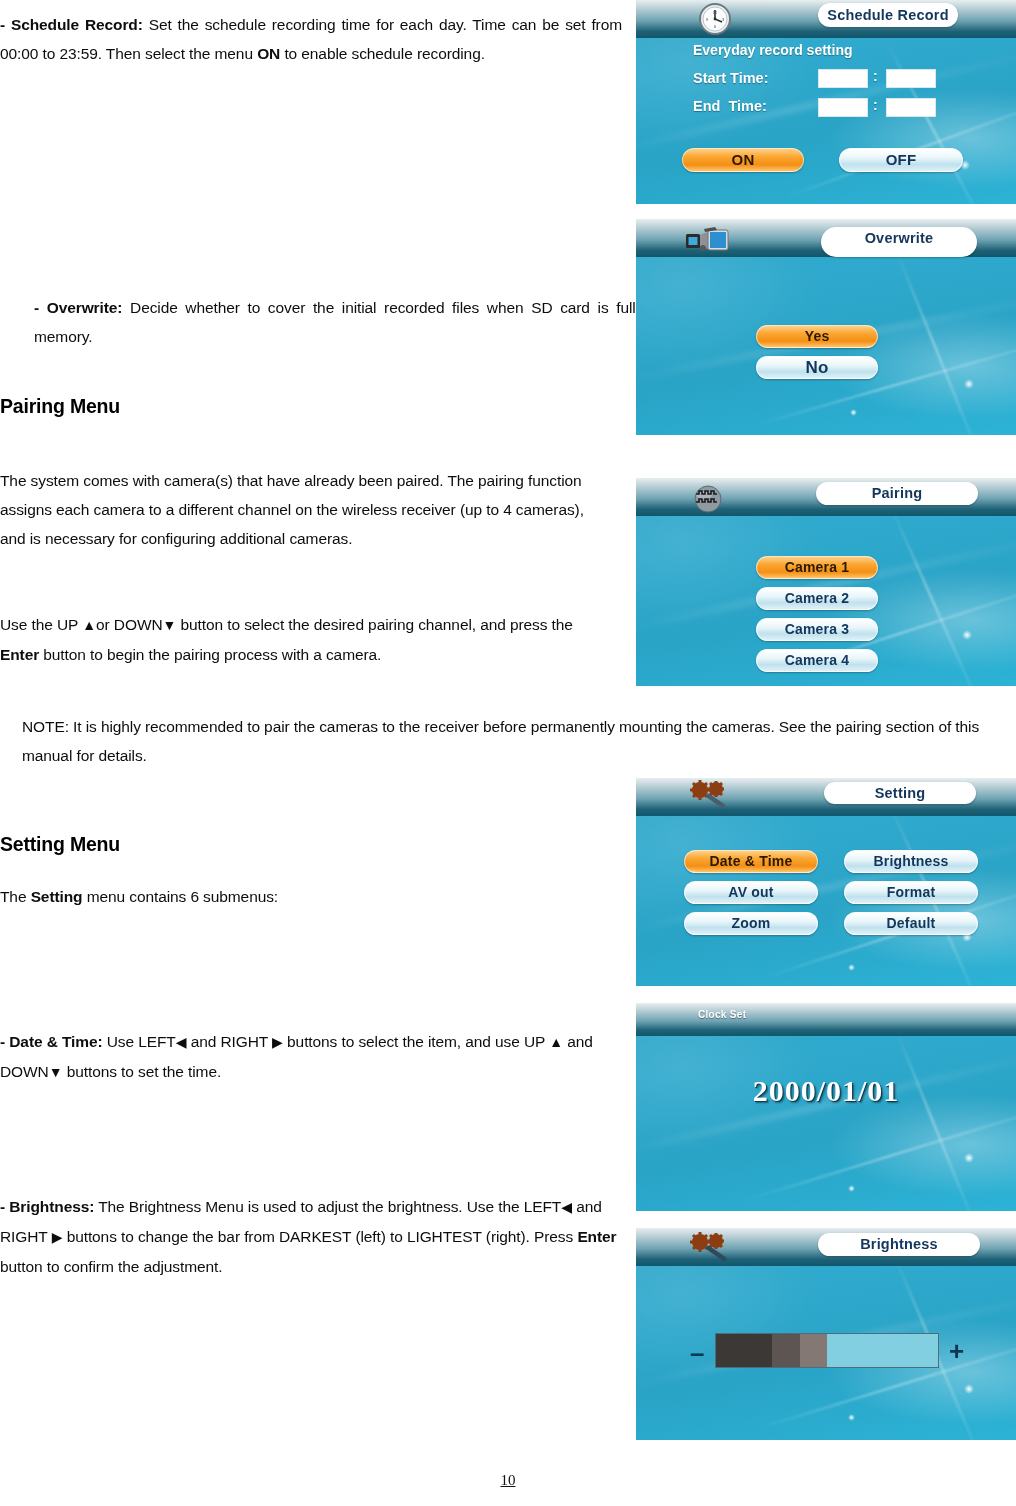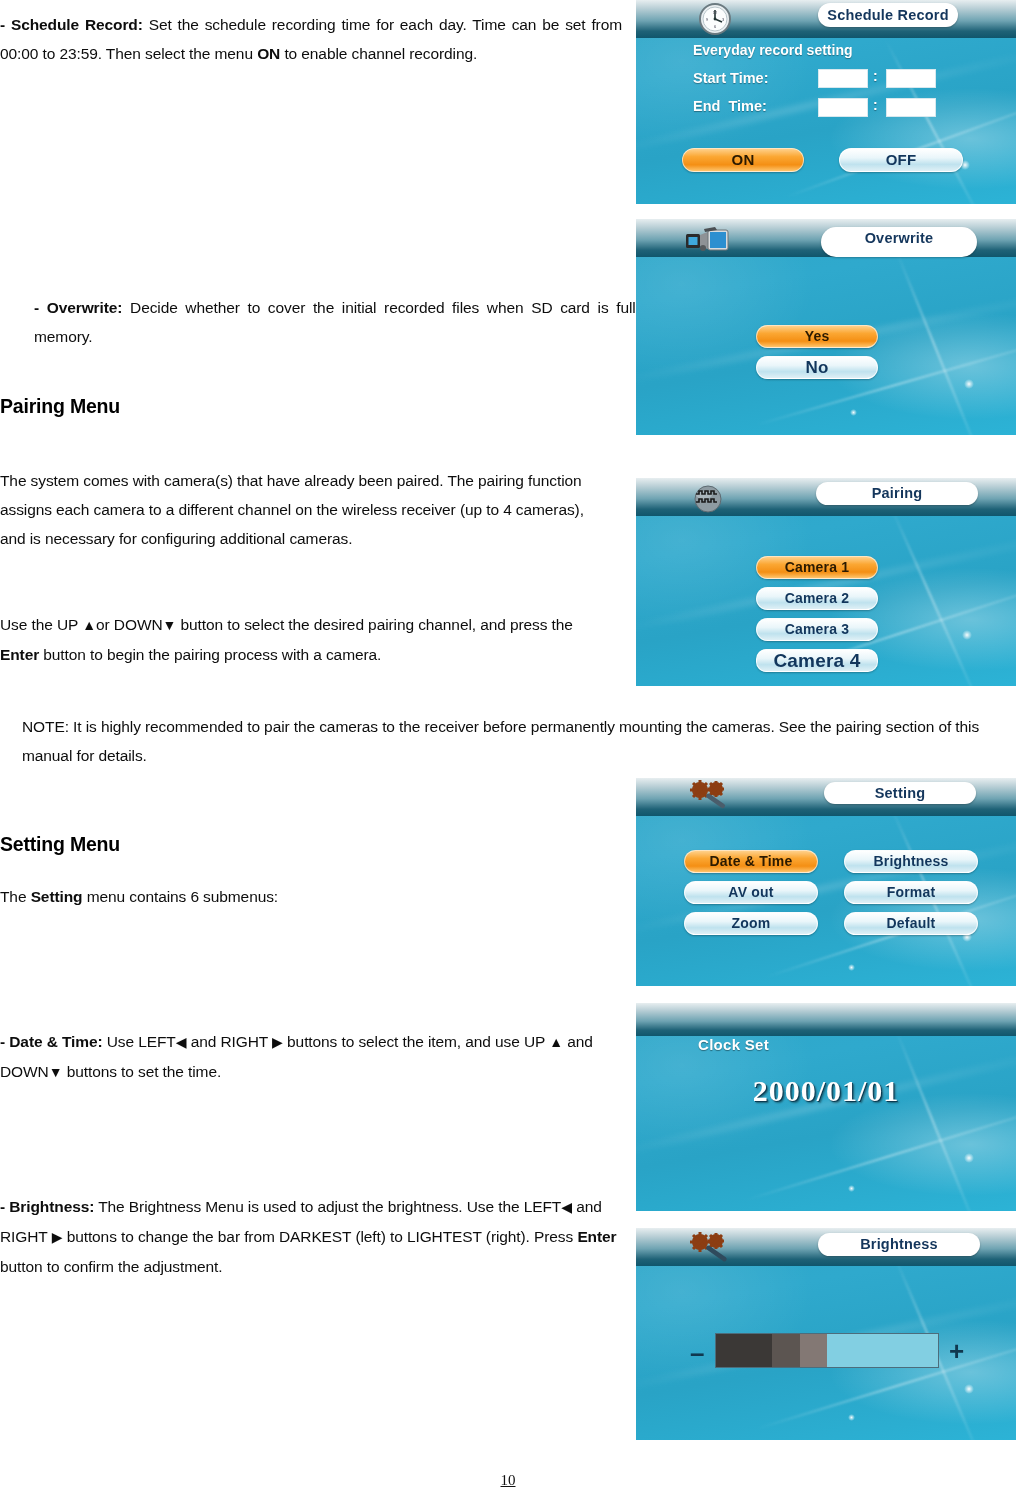--- a/index.html
+++ b/index.html
@@ -174,21 +174,21 @@
   
   .icon-wrap { position: absolute; }
   svg { display: block; }
 </style>
 </head>
 <body>
 
 <div class="doc">
 
   <div class="para justify" style="left:0px; top:10px; width:622px;">
-    <b>- Schedule Record:</b><span> Set the schedule recording time for each day. Time can be set from 00:00 to 23:59. Then select the menu </span><b>ON</b><span> to enable channel recording.</span>
+    <b>- Schedule Record:</b><span> Set the schedule recording time for each day. Time can be set from 00:00 to 23:59. Then select the menu </span><b>ON</b><span> to enable schedule recording.</span>
   </div>
 
   <div class="para justify" style="left:0px; top:293px; width:622px;margin-left:34px;">
     <b>- Overwrite:</b><span> Decide whether to cover the initial recorded files when SD card is full of memory.</span>
   </div>
 
   <div class="heading" style="left:0px; top:395px;">Pairing Menu</div>
 
   <div class="para" style="left:0px; top:466px; width:608px;">The system comes with camera(s) that have already been paired. The pairing function assigns each camera to a different channel on the wireless receiver (up to 4 cameras), and is necessary for configuring additional cameras.</div>
 
@@ -301,21 +301,21 @@
       <path d="M7 12 h3 v-3 h3 v3 h3 v-3 h3 v3 h3 v-3 h3 v3 h3" fill="none" stroke="#1b1b1b" stroke-width="1.6"></path>
       <path d="M7 20 h3 v-3 h3 v3 h3 v-3 h3 v3 h3 v-3 h3 v3 h3" fill="none" stroke="#1b1b1b" stroke-width="1.6"></path>
     </svg>
   </div>
 
   <div class="title-pill" style="left:180px; top:4px; width:162px; height:23px; line-height:23px; font-size:14.5px;">Pairing</div>
 
   <div class="osd-btn sel" style="left:120px; top:78px; width:120px; height:21px; line-height:21px; font-size:14px;">Camera 1</div>
   <div class="osd-btn" style="left:120px; top:109px; width:120px; height:21px; line-height:21px; font-size:14px;">Camera 2</div>
   <div class="osd-btn" style="left:120px; top:140px; width:120px; height:21px; line-height:21px; font-size:14px;">Camera 3</div>
-  <div class="osd-btn" style="left:120px; top:171px; width:120px; height:21px; line-height:21px; font-size:19px;border-radius:10px;">Camera 4</div>
+  <div class="osd-btn" style="left:120px; top:171px; width:120px; height:21px; line-height:21px; font-size:14px;">Camera 4</div>
 </div>
 
 <div class="panel" style="left:636px; top:778px; width:380px; height:208px;">
   <div class="panel-bg"></div>
   <div class="swoosh thick" style="left:-20px; top:152px; width:440px; transform:rotate(-12deg);"></div>
   <div class="swoosh" style="left:130px; top:198px; width:310px; transform:rotate(-18deg);"></div>
   <div class="swoosh" style="left:255px; top:28px; width:210px; transform:rotate(66deg);"></div>
   <div class="glowdot" style="left:326px; top:154px;"></div>
   <div class="glowdot" style="left:212px; top:186px; width:7px; height:7px;"></div>
 
@@ -363,21 +363,21 @@
 
 <div class="panel" style="left:636px; top:1003px; width:380px; height:208px;">
   <div class="panel-bg"></div>
   <div class="swoosh thick" style="left:-30px; top:150px; width:450px; transform:rotate(-13deg);"></div>
   <div class="swoosh" style="left:110px; top:196px; width:330px; transform:rotate(-17deg);"></div>
   <div class="swoosh" style="left:260px; top:26px; width:210px; transform:rotate(68deg);"></div>
   <div class="glowdot" style="left:328px; top:150px;"></div>
   <div class="glowdot" style="left:212px; top:182px; width:7px; height:7px;"></div>
 
   <div class="panel-header short"></div>
-  <div class="plain-title" style="left:62px; top:6px; font-size:15px;margin-top:27px;">Clock Set</div>
+  <div class="plain-title" style="left:62px; top:6px; font-size:10px;">Clock Set</div>
 
   <div class="clock-text" style="left:0; top:72px; font-size:30px;">2000/01/01</div>
 </div>
 
 <div class="panel" style="left:636px; top:1228px; width:380px; height:212px;">
   <div class="panel-bg"></div>
   <div class="swoosh thick" style="left:-20px; top:158px; width:440px; transform:rotate(-12deg);"></div>
   <div class="swoosh" style="left:120px; top:200px; width:330px; transform:rotate(-17deg);"></div>
   <div class="swoosh" style="left:258px; top:26px; width:215px; transform:rotate(67deg);"></div>
   <div class="glowdot" style="left:328px; top:156px;"></div>

